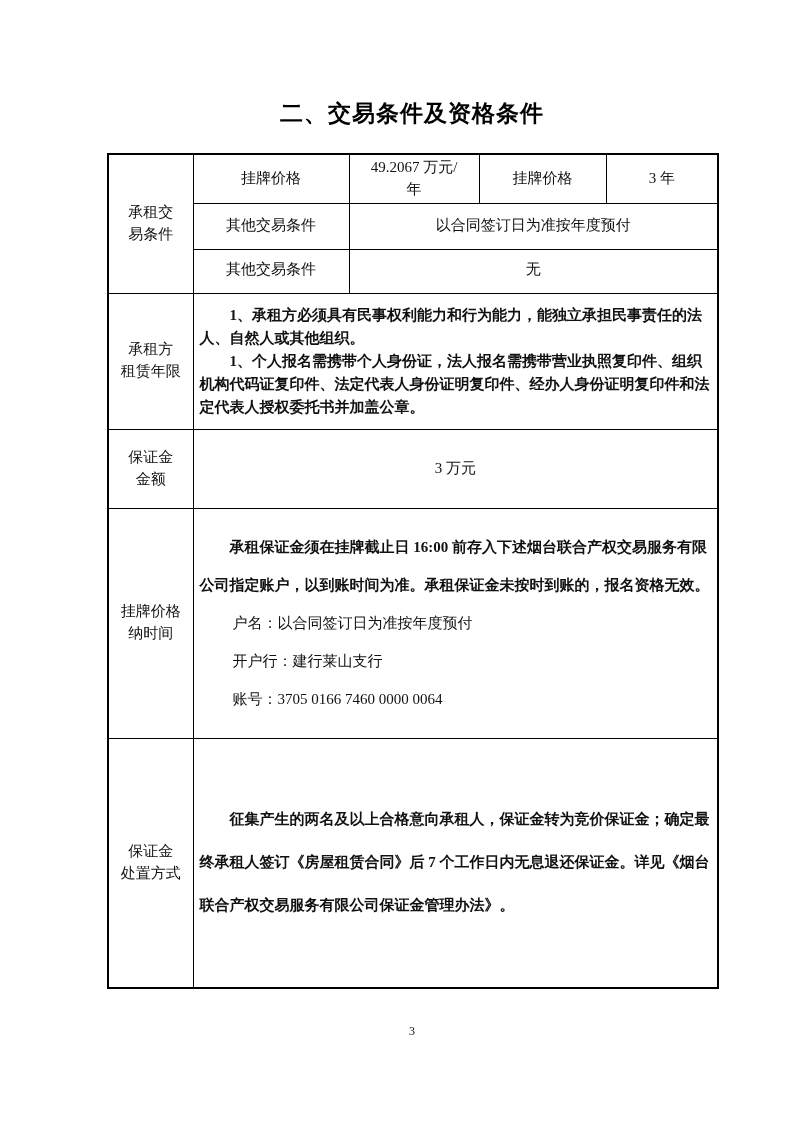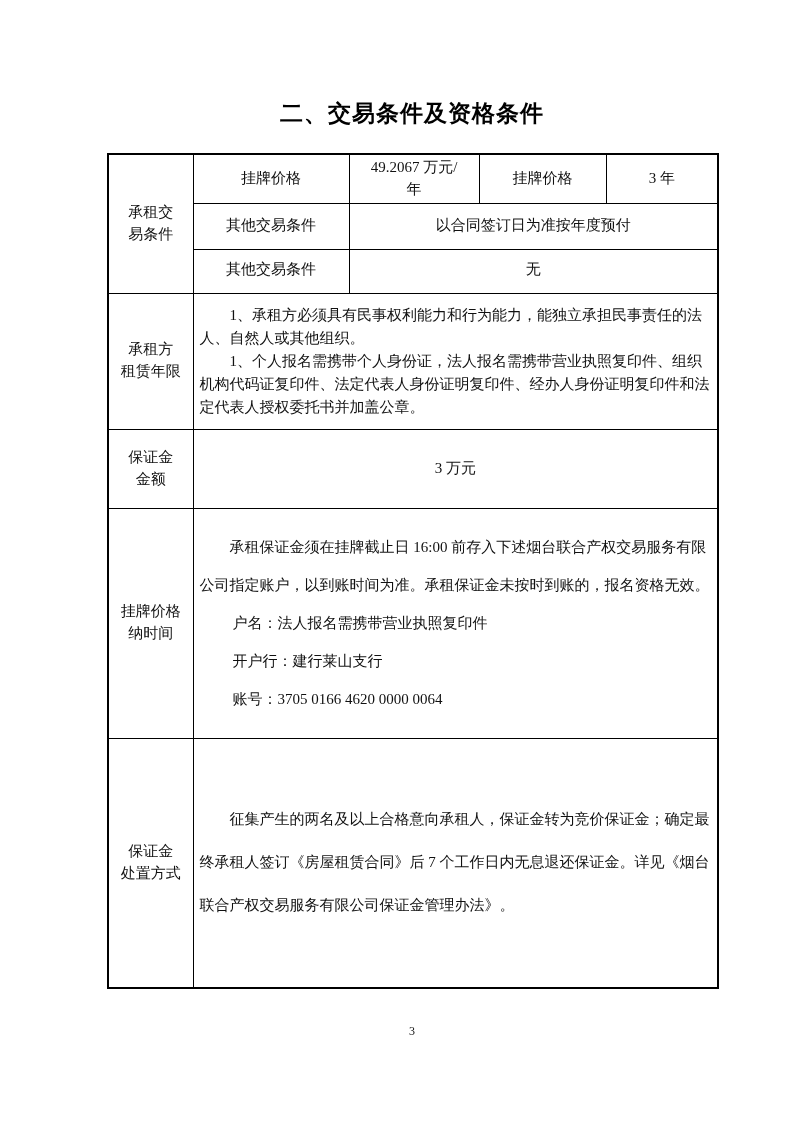--- a/index.html
+++ b/index.html
@@ -55,20 +55,21 @@
   .price-value {
     white-space: pre-line;
     line-height: 21px;
   }
   .content-cell {
     text-align: left;
   }
   .content-cell p {
     margin: 0;
     text-indent: 2em;
+    font-weight: bold;
   }
   .qual-cell p {
     line-height: 23px;
   }
   .deposit-time-cell p {
     line-height: 38px;
   }
   .bank-line {
     line-height: 38px;
     margin-left: 2.2em;
@@ -130,23 +131,23 @@
       <tr style="height:79px;">
         <td class="vheader">保证金
 金额</td>
         <td colspan="4" class="cell-center">3 万元</td>
       </tr>
       <tr style="height:230px;">
         <td class="vheader">挂牌价格
 纳时间</td>
         <td colspan="4" class="content-cell deposit-time-cell">
           <p>承租保证金须在挂牌截止日 16:00 前存入下述烟台联合产权交易服务有限公司指定账户，以到账时间为准。承租保证金未按时到账的，报名资格无效。</p>
-          <div class="bank-line">户名：法人报名需携带营业执照复印件</div>
+          <div class="bank-line">户名：以合同签订日为准按年度预付</div>
           <div class="bank-line">开户行：建行莱山支行</div>
-          <div class="bank-line">账号：3705 0166 4620 0000 0064</div>
+          <div class="bank-line">账号：3705 0166 7460 0000 0064</div>
         </td>
       </tr>
       <tr style="height:250px;">
         <td class="vheader">保证金
 处置方式</td>
         <td colspan="4" class="content-cell disposal-cell">
           <p>征集产生的两名及以上合格意向承租人，保证金转为竞价保证金；确定最终承租人签订《房屋租赁合同》后 7 个工作日内无息退还保证金。详见《烟台联合产权交易服务有限公司保证金管理办法》。</p>
         </td>
       </tr>
     </tbody>

